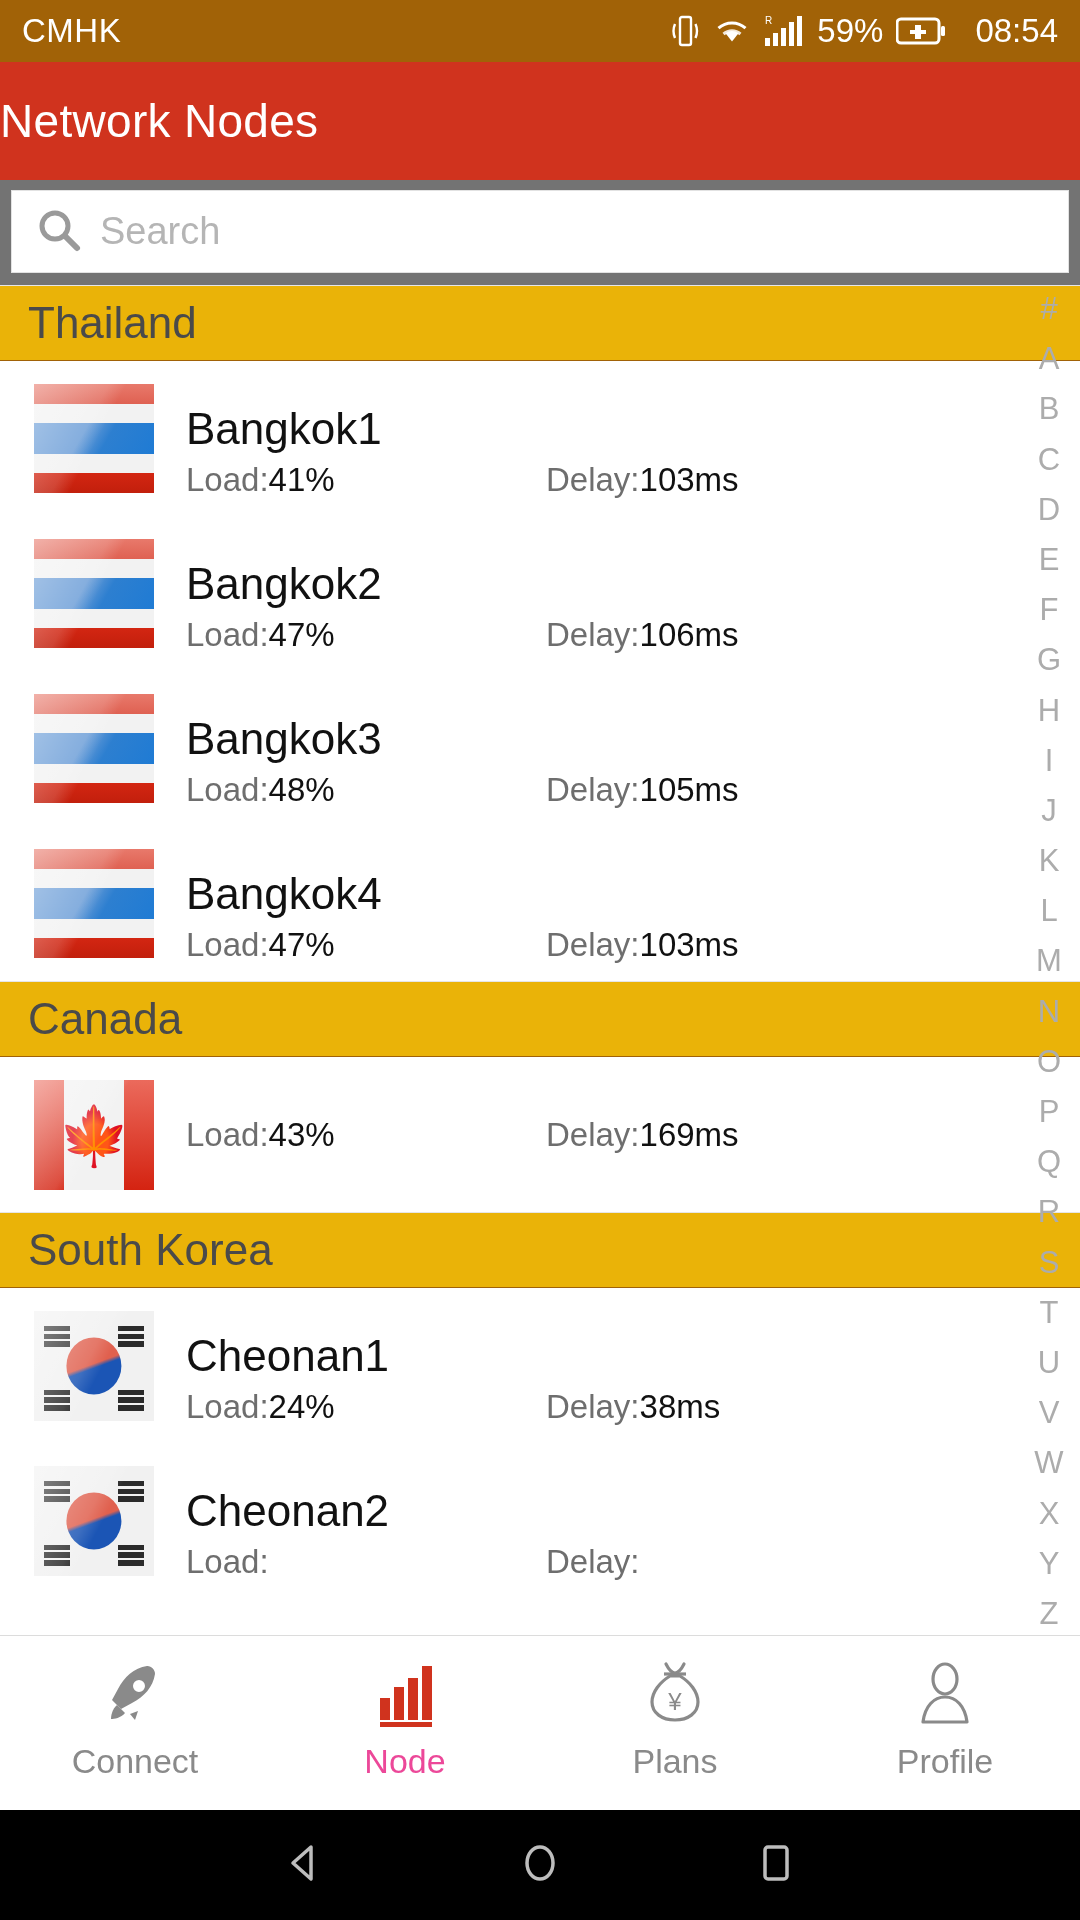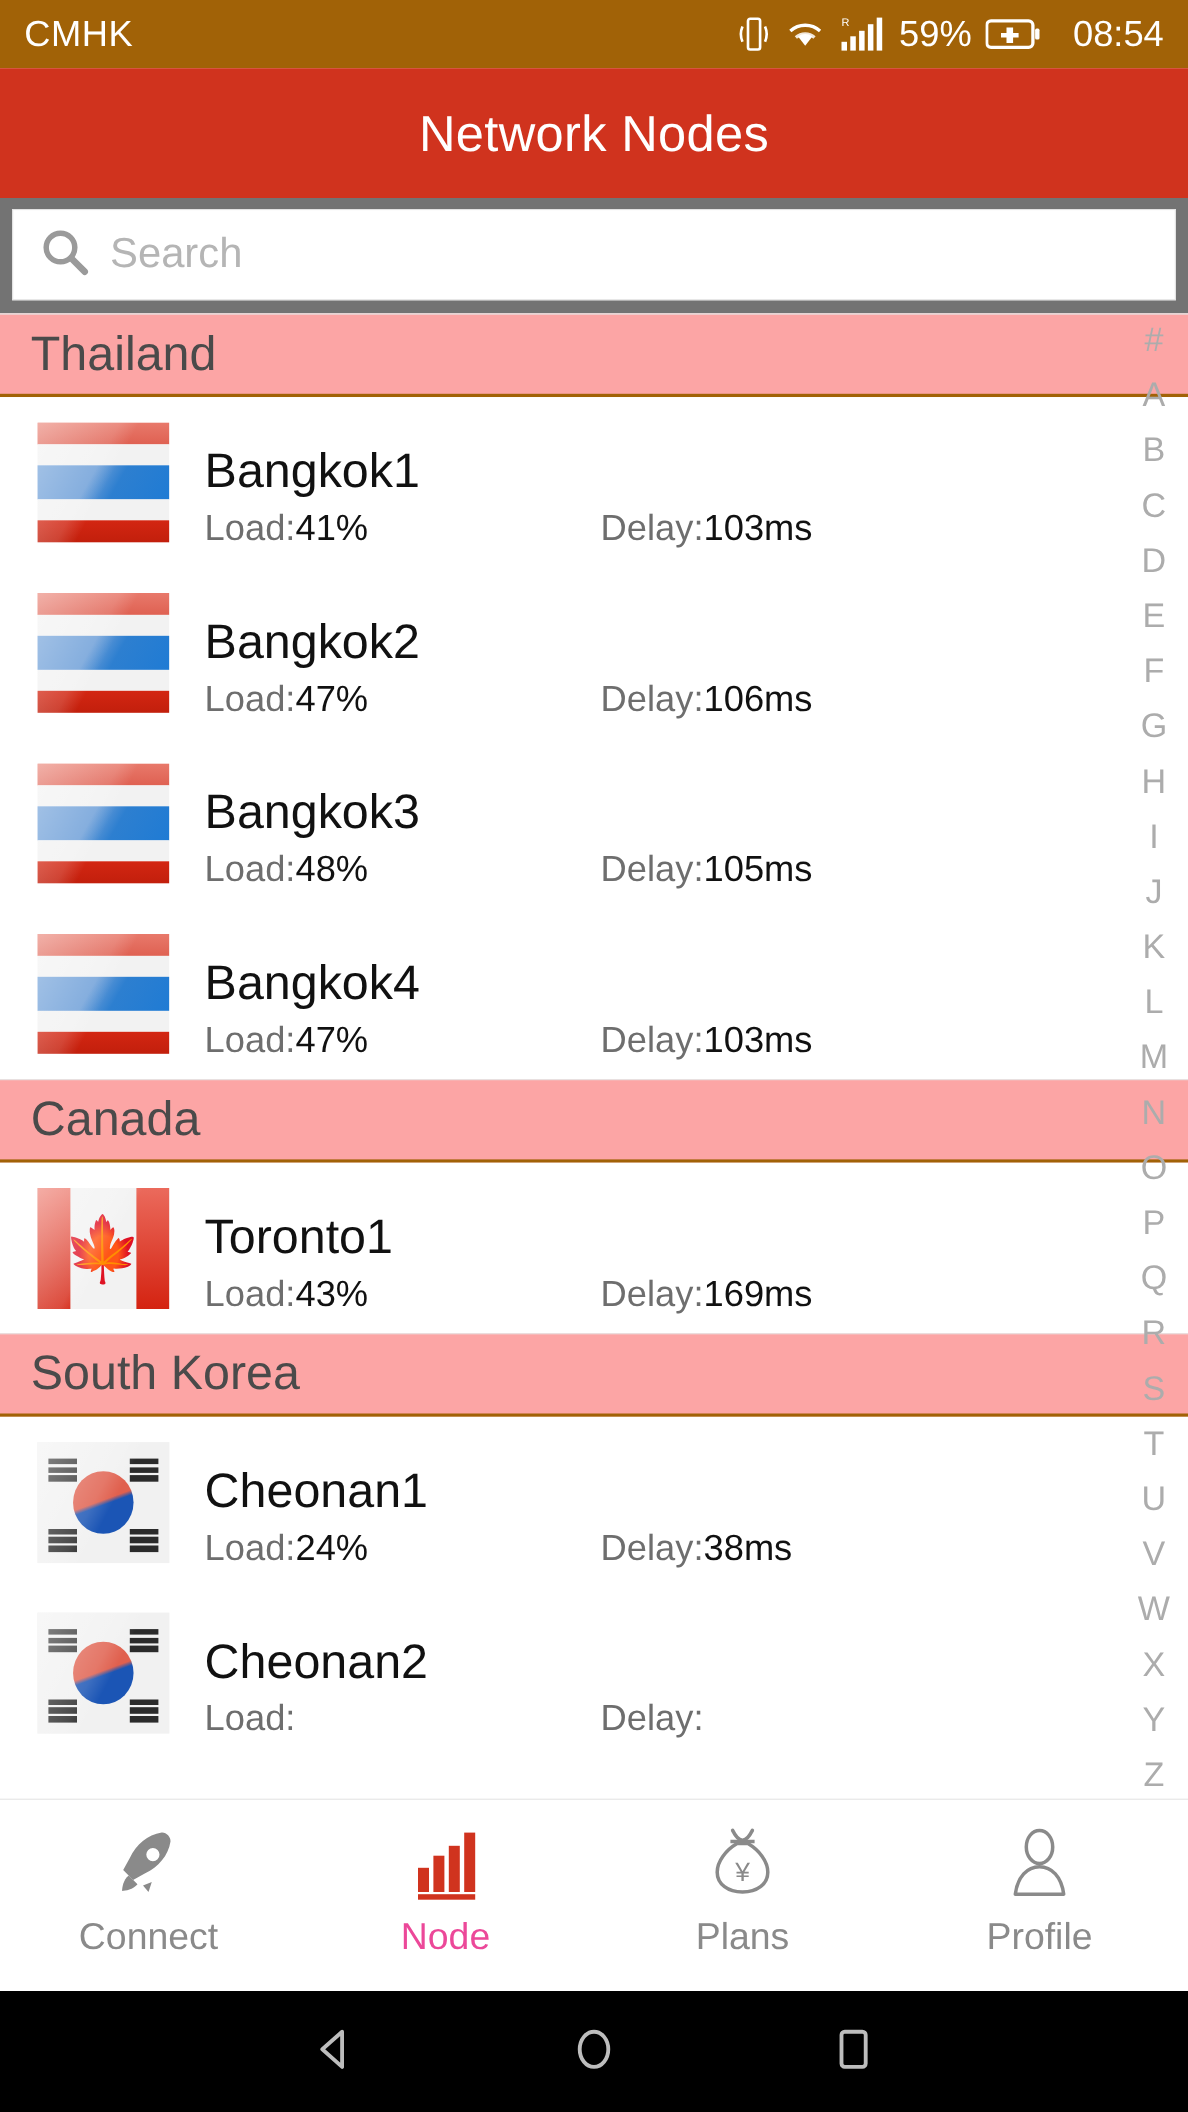--- a/index.html
+++ b/index.html
@@ -18,39 +18,39 @@
   }
   .sb-carrier { font-size:33px; letter-spacing:.5px; }
   .sb-right { display:flex; align-items:center; gap:13px; }
   .sb-right svg { display:block; }
   .sb-batt { font-size:33px; }
   .sb-clock { font-size:33px; margin-left:16px; }
 
   
   .appbar {
     flex:0 0 118px; background:#D0331E;
-    display:flex; align-items:center; justify-content:center;
+    display:flex; align-items:center; justify-content:flex-start;
   }
   .appbar-title { color:#fff; font-size:46px; font-weight:400; letter-spacing:.3px; }
 
   
   .searchwrap { flex:0 0 105px; background:#737373; padding:10px 11px 12px 11px; }
   .searchbox {
     height:83px; background:#fff; border:1px solid #E2E2E2;
     display:flex; align-items:center; padding:0 24px; gap:18px;
   }
   .search-ph { color:#B5B5B5; font-size:38px; }
 
   
   .listarea { flex:1 1 auto; position:relative; overflow:hidden; background:#fff; }
   .scroller { position:absolute; inset:0; }
 
   .section-header {
-    background:#fca5a5; height:76px; display:flex; align-items:center;
-    padding-left:28px; border-bottom:3px solid #a16207;
+    background:#eab308; height:76px; display:flex; align-items:center;
+    padding-left:28px; border-bottom:1px solid #a16207;
     position:relative;
   }
   .section-header:before {
     content:""; position:absolute; left:0; right:0; top:0; height:1px; background:#E6E6E6;
   }
   .section-title { font-size:44px; color:#4A4A4A; font-weight:400; }
 
   .node-row {
     height:155px; display:flex; align-items:center;
     padding-left:34px; background:#fff; position:relative;
@@ -248,21 +248,20 @@
           <span class="section-title">Canada</span>
         </div>
         <div class="node-row">
           <div class="flag flag-ca">
             <div class="bar l"></div>
             <div class="bar r"></div>
             <div class="leaf">🍁</div>
             <div class="gloss"></div>
           </div>
           <div class="node-body">
-            <div class="node-name">Toronto1</div>
             <div class="node-meta">
               <div class="meta-load"><span>Load:</span><span class="meta-val">43%</span></div>
               <div class="meta-delay"><span>Delay:</span><span class="meta-val">169ms</span></div>
             </div>
           </div>
         </div>
         <div class="section-header">
           <span class="section-title">South Korea</span>
         </div>
         <div class="node-row">

